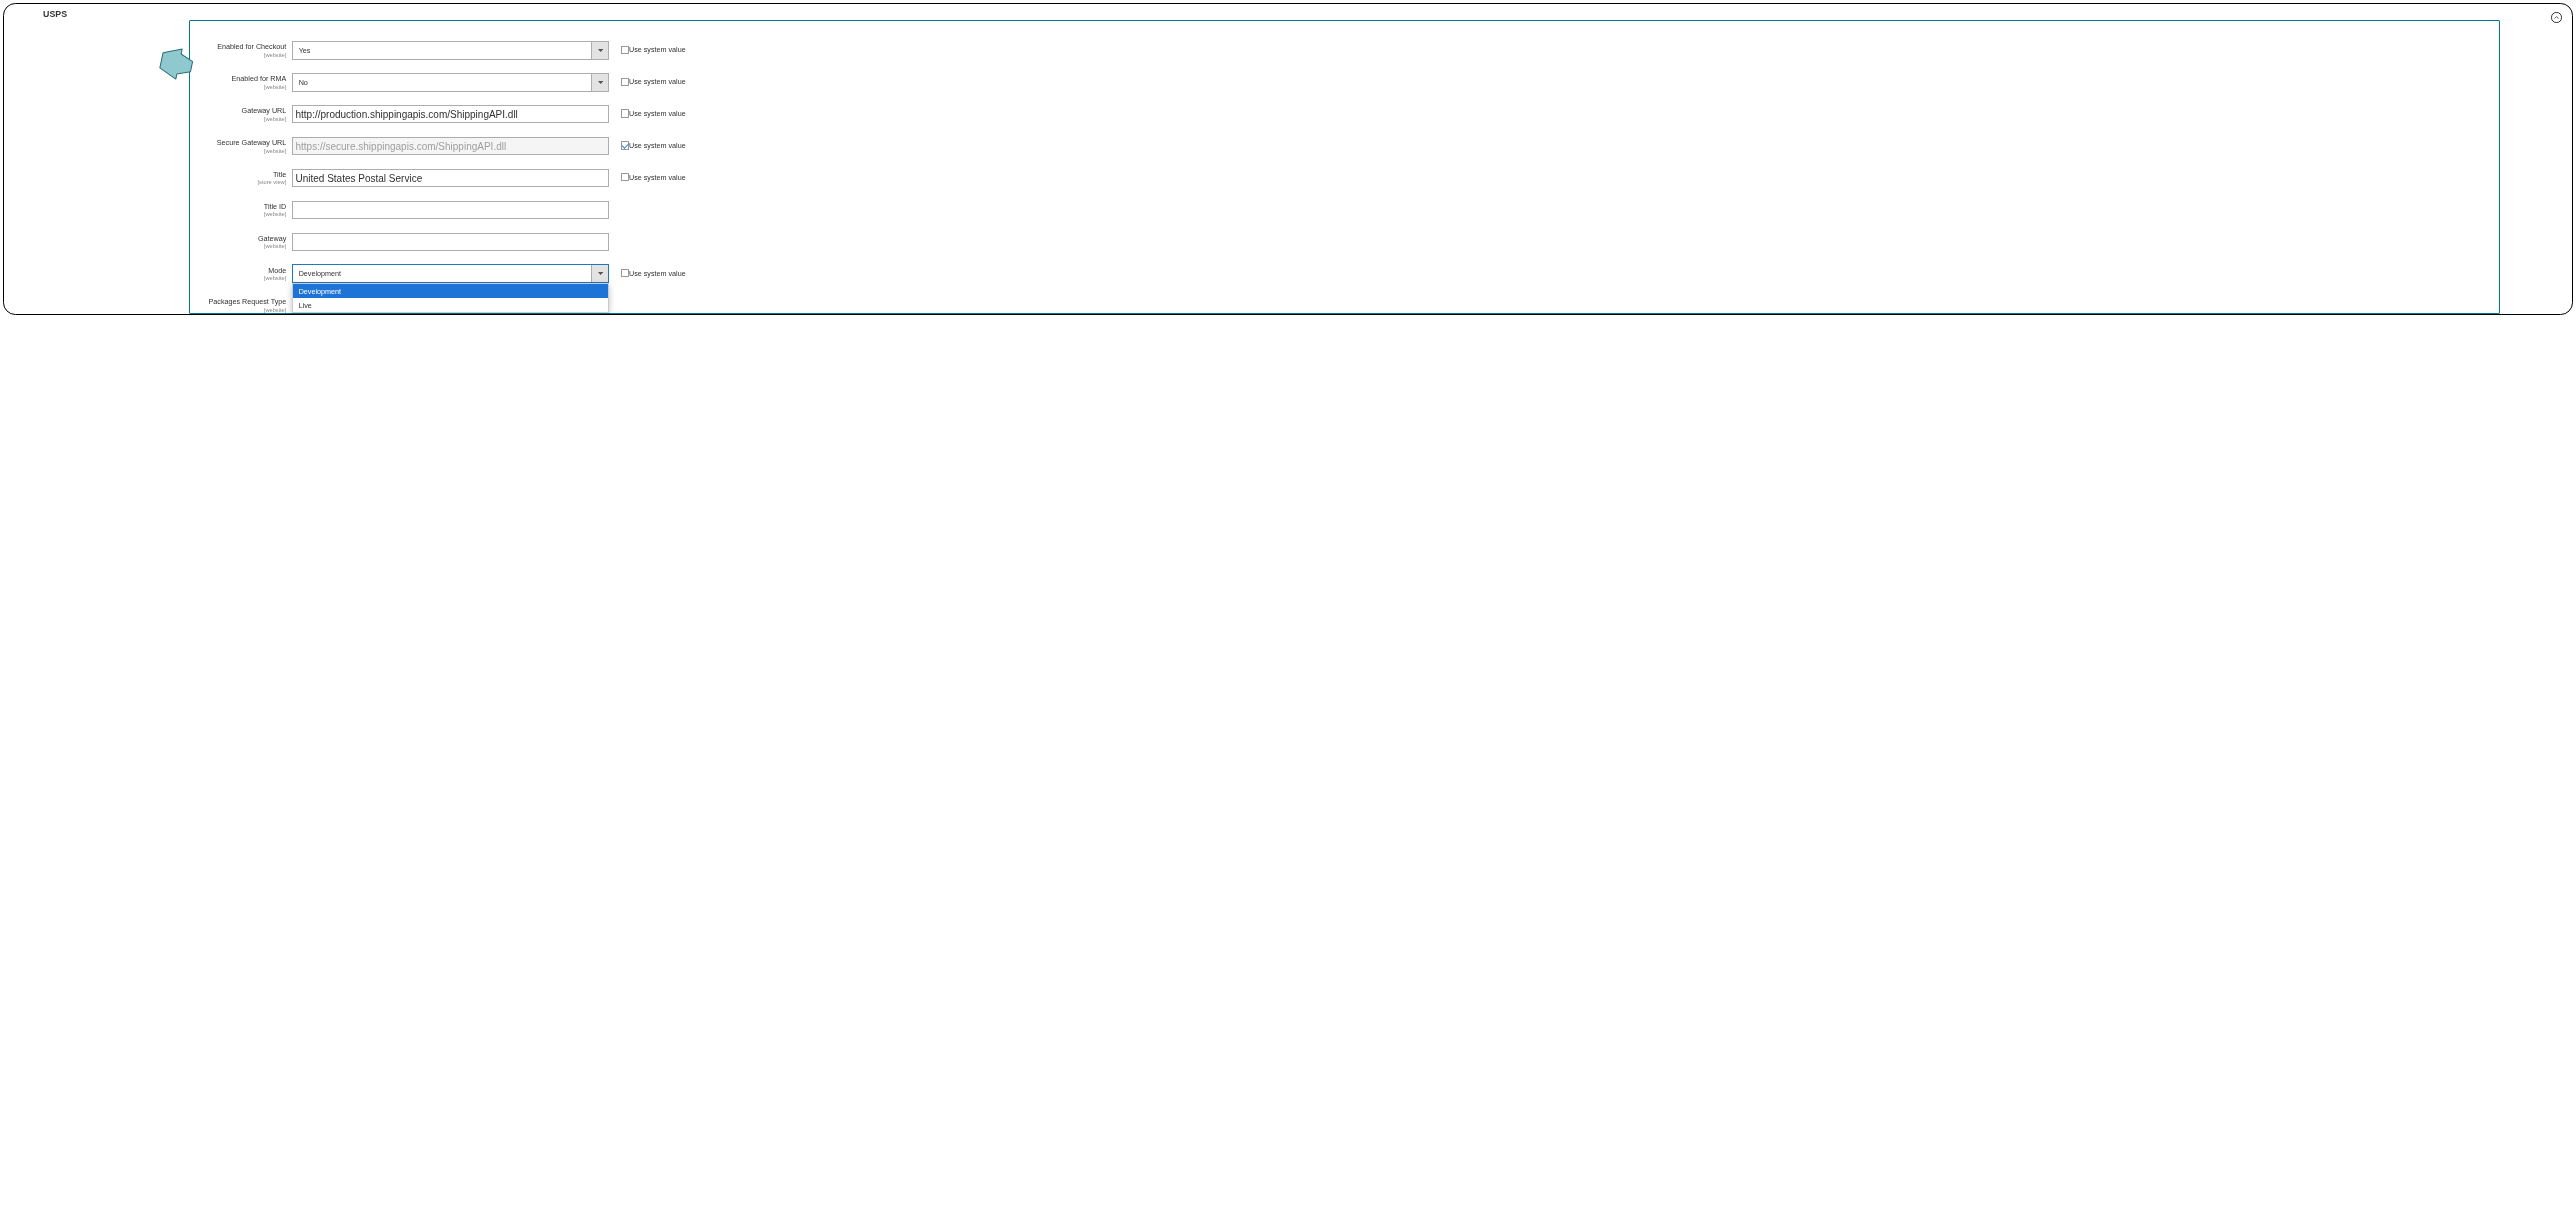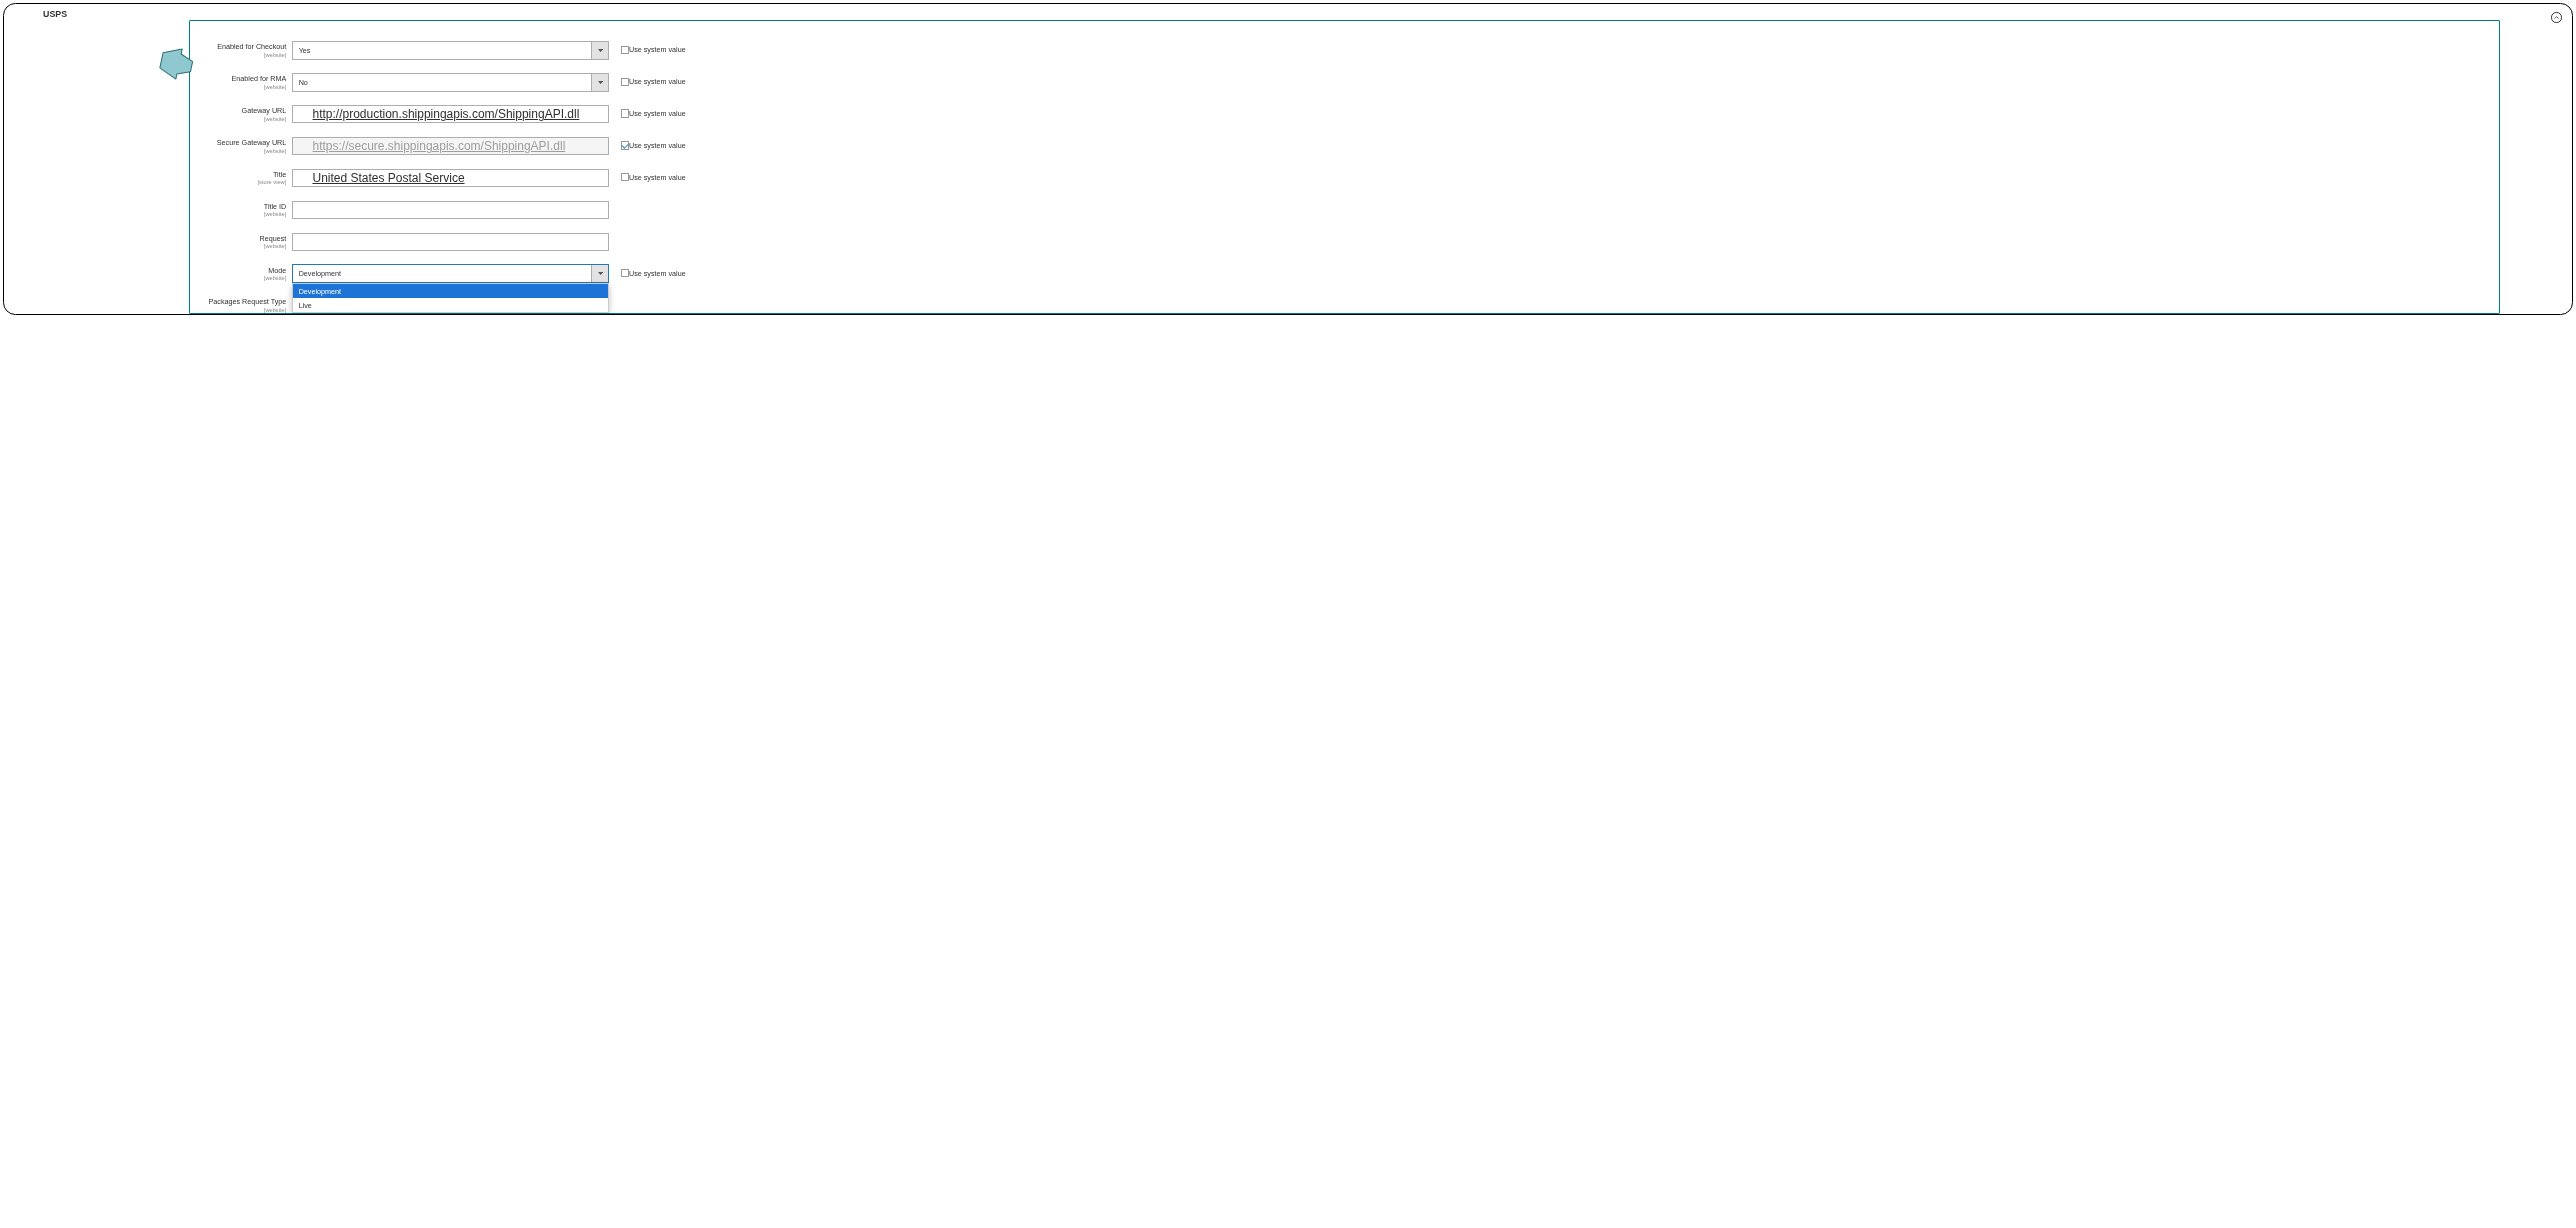--- a/index.html
+++ b/index.html
@@ -104,25 +104,24 @@
     border-left: 0.5px solid #adadad;
     display: flex;
     align-items: center;
     justify-content: center;
   }
   .select-arrow svg { width: 5.2px; height: 3.1px; fill: #555; }
   .text-input {
     width: 100%;
     height: 18.5px;
     border: 0.5px solid #adadad;
-    padding: 0 19px;
-    font-size: 12px;
-    color: #303030;
-    background: #fff;
-    text-decoration: underline;
+    padding: 0 2px;
+    font-size: 10px;
+    color: #303030;
+    background: #fff;
   }
   .text-input.disabled {
     background: #f5f5f5;
     color: #9e9e9e;
   }
   .sys-col {
     padding-left: 11.3px;
     padding-top: 4.1px;
     display: flex;
     align-items: center;
@@ -288,21 +287,21 @@
         <div class="label-scope">[website]</div>
       </div>
       <div class="field-col">
         <input class="text-input" value="" style="">
       </div>
       <div class="sys-col"></div>
     </div>
 
     <div class="row">
       <div class="label-col">
-        <div class="label-main">Request</div>
+        <div class="label-main">Gateway</div>
         <div class="label-scope">[website]</div>
       </div>
       <div class="field-col">
         <input class="text-input" type="password" value="" style="">
       </div>
       <div class="sys-col"></div>
     </div>
 
     <div class="row">
       <div class="label-col">

